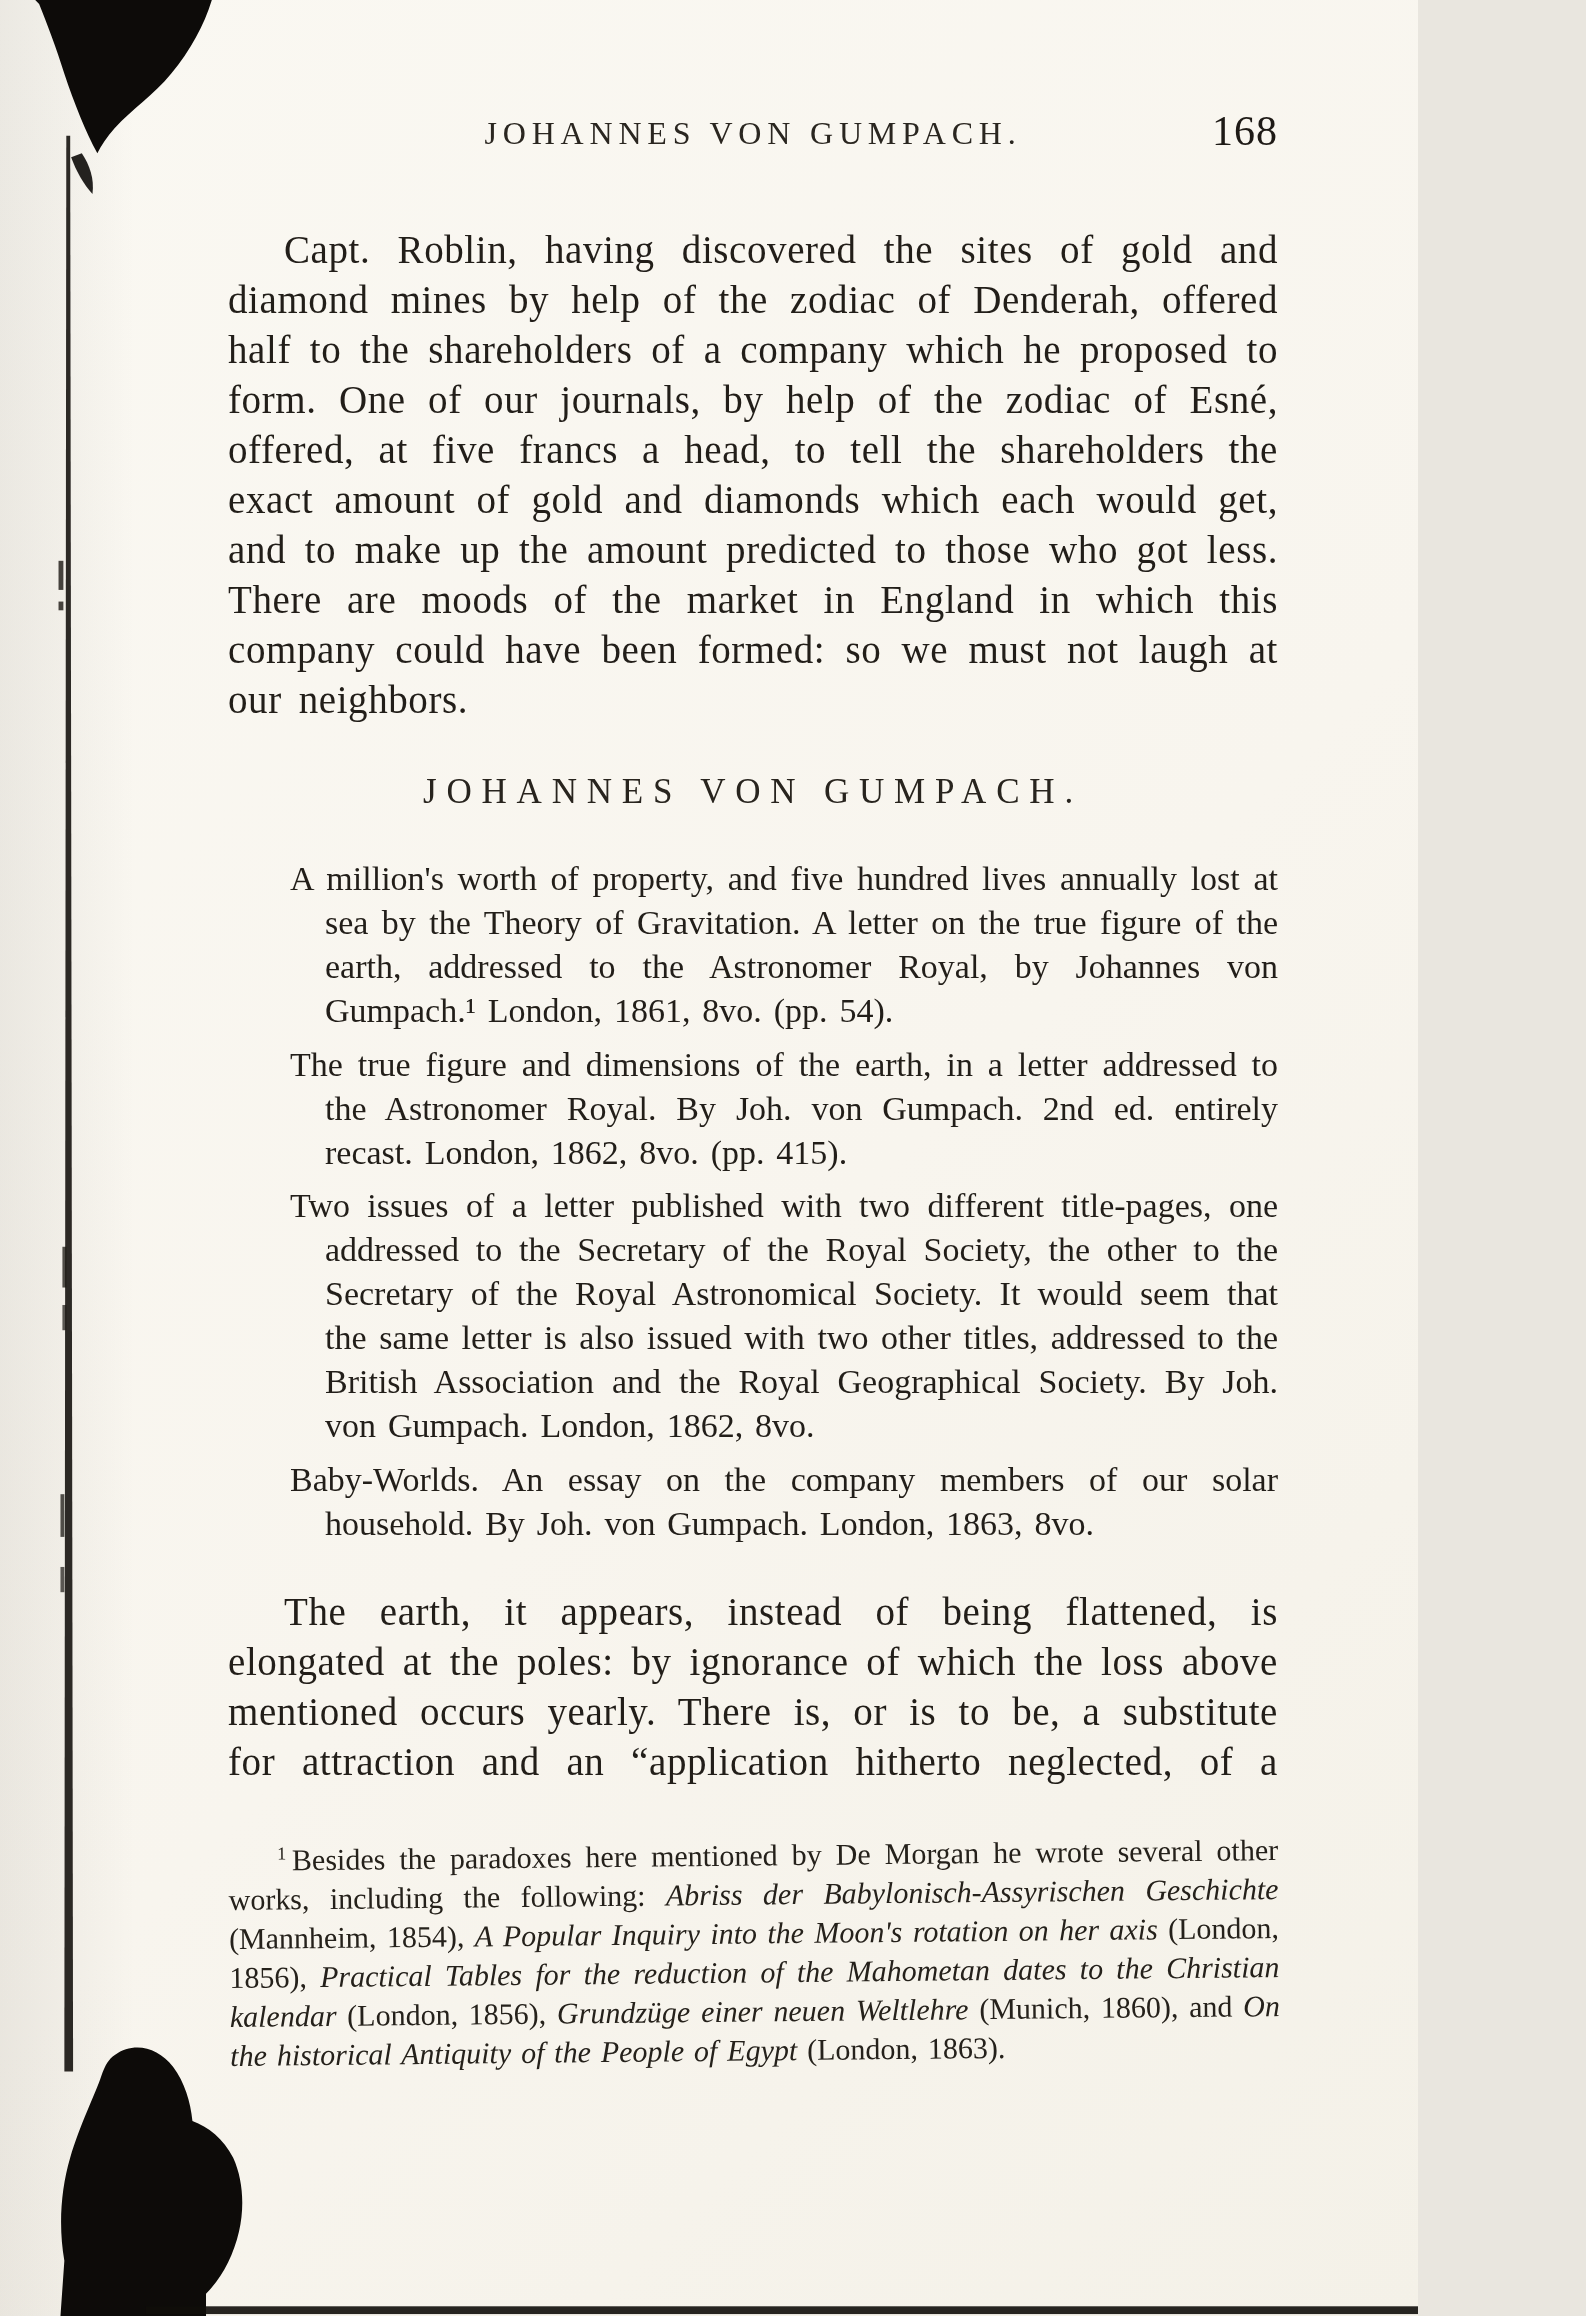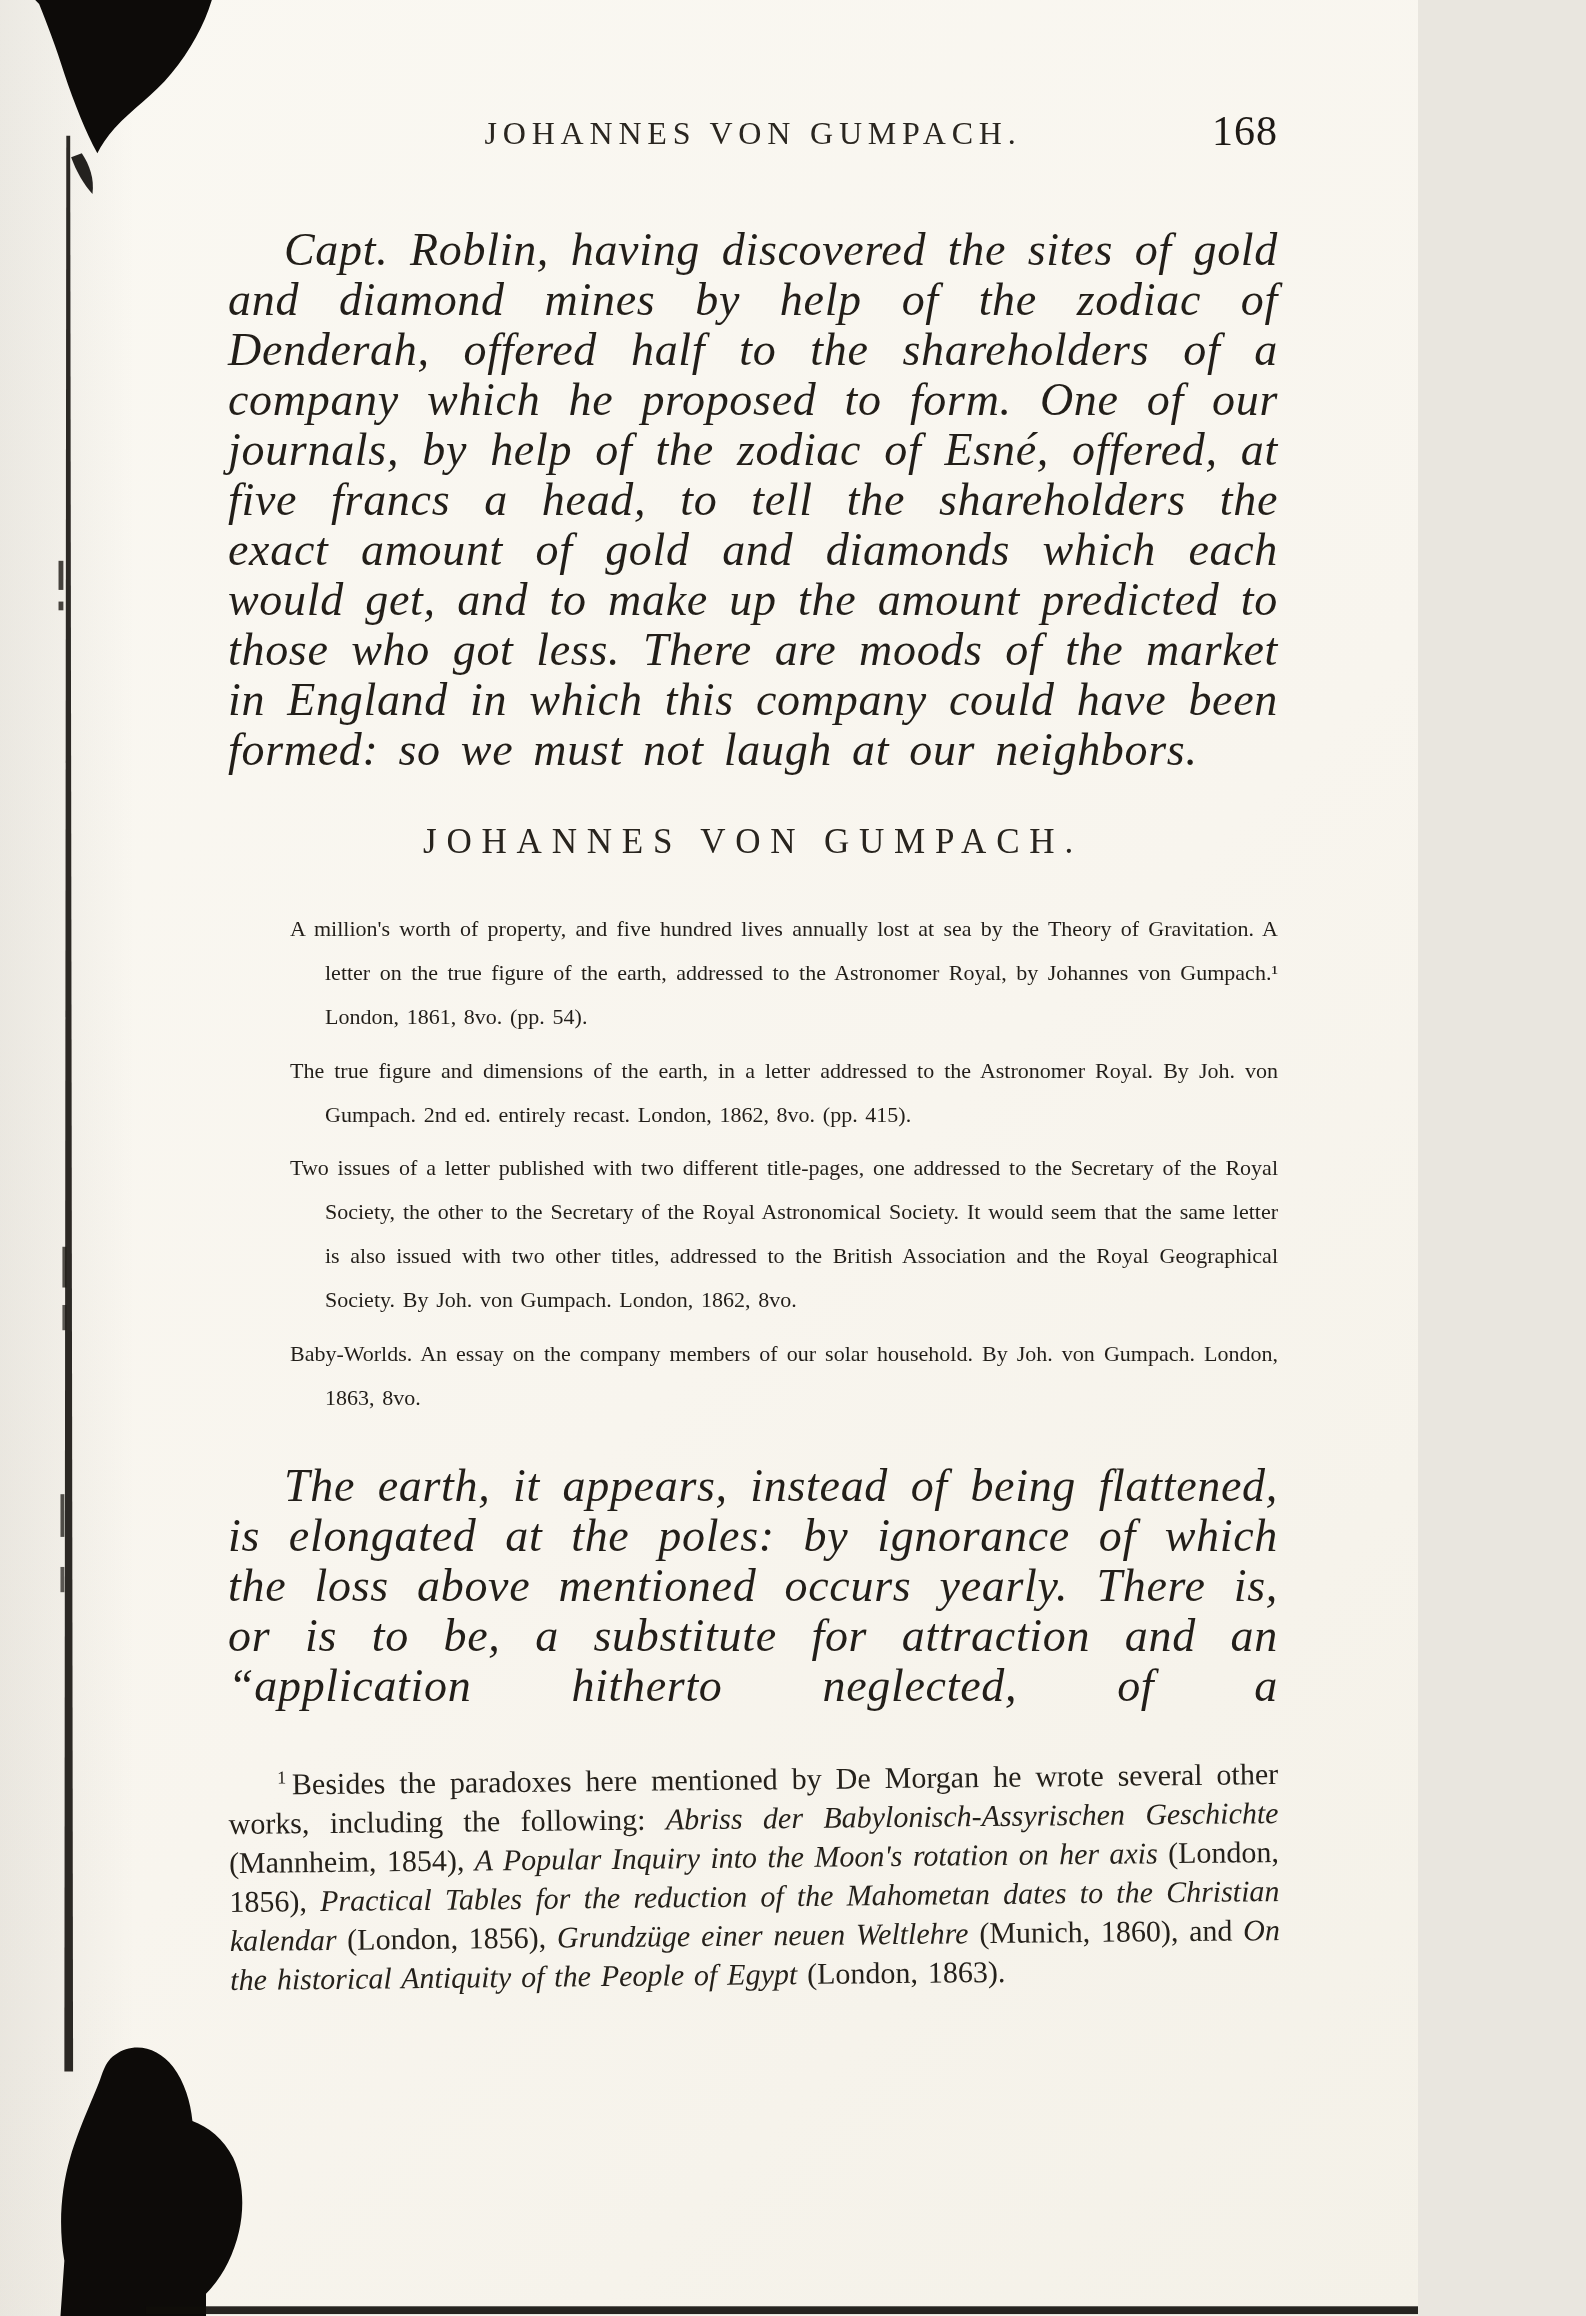--- a/index.html
+++ b/index.html
@@ -49,43 +49,42 @@
   .page-number {
     position: absolute;
     right: 0;
     top: -7.8px;
     font-size: 42px;
     letter-spacing: 1px;
     color: #1e1a16;
   }
   .body-para {
     margin-top: 58px;
-    font-size: 46px;
+    font-size: 39px;
     line-height: 50px;
     text-align: justify;
     word-spacing: 0.17em;
     letter-spacing: 0.015em;
-    font-style: italic;
   }
   .indent { text-indent: 56px; }
   .cont { text-align-last: justify; margin-top: 41px; }
   .section-heading {
     margin-top: 47px;
     text-align: center;
     font-size: 35px;
     font-weight: 400;
     letter-spacing: 0.28em;
     color: #28241e;
   }
   .bibliography {
     margin-top: 45px;
     margin-left: 62px;
   }
   .bib-entry {
-    font-size: 22px;
+    font-size: 34px;
     line-height: 44px;
     text-align: justify;
     word-spacing: 0.1em;
     padding-left: 35px;
     text-indent: -35px;
     margin-bottom: 9.7px;
   }
   .footnote {
     margin-top: 54px;
     font-size: 30px;

